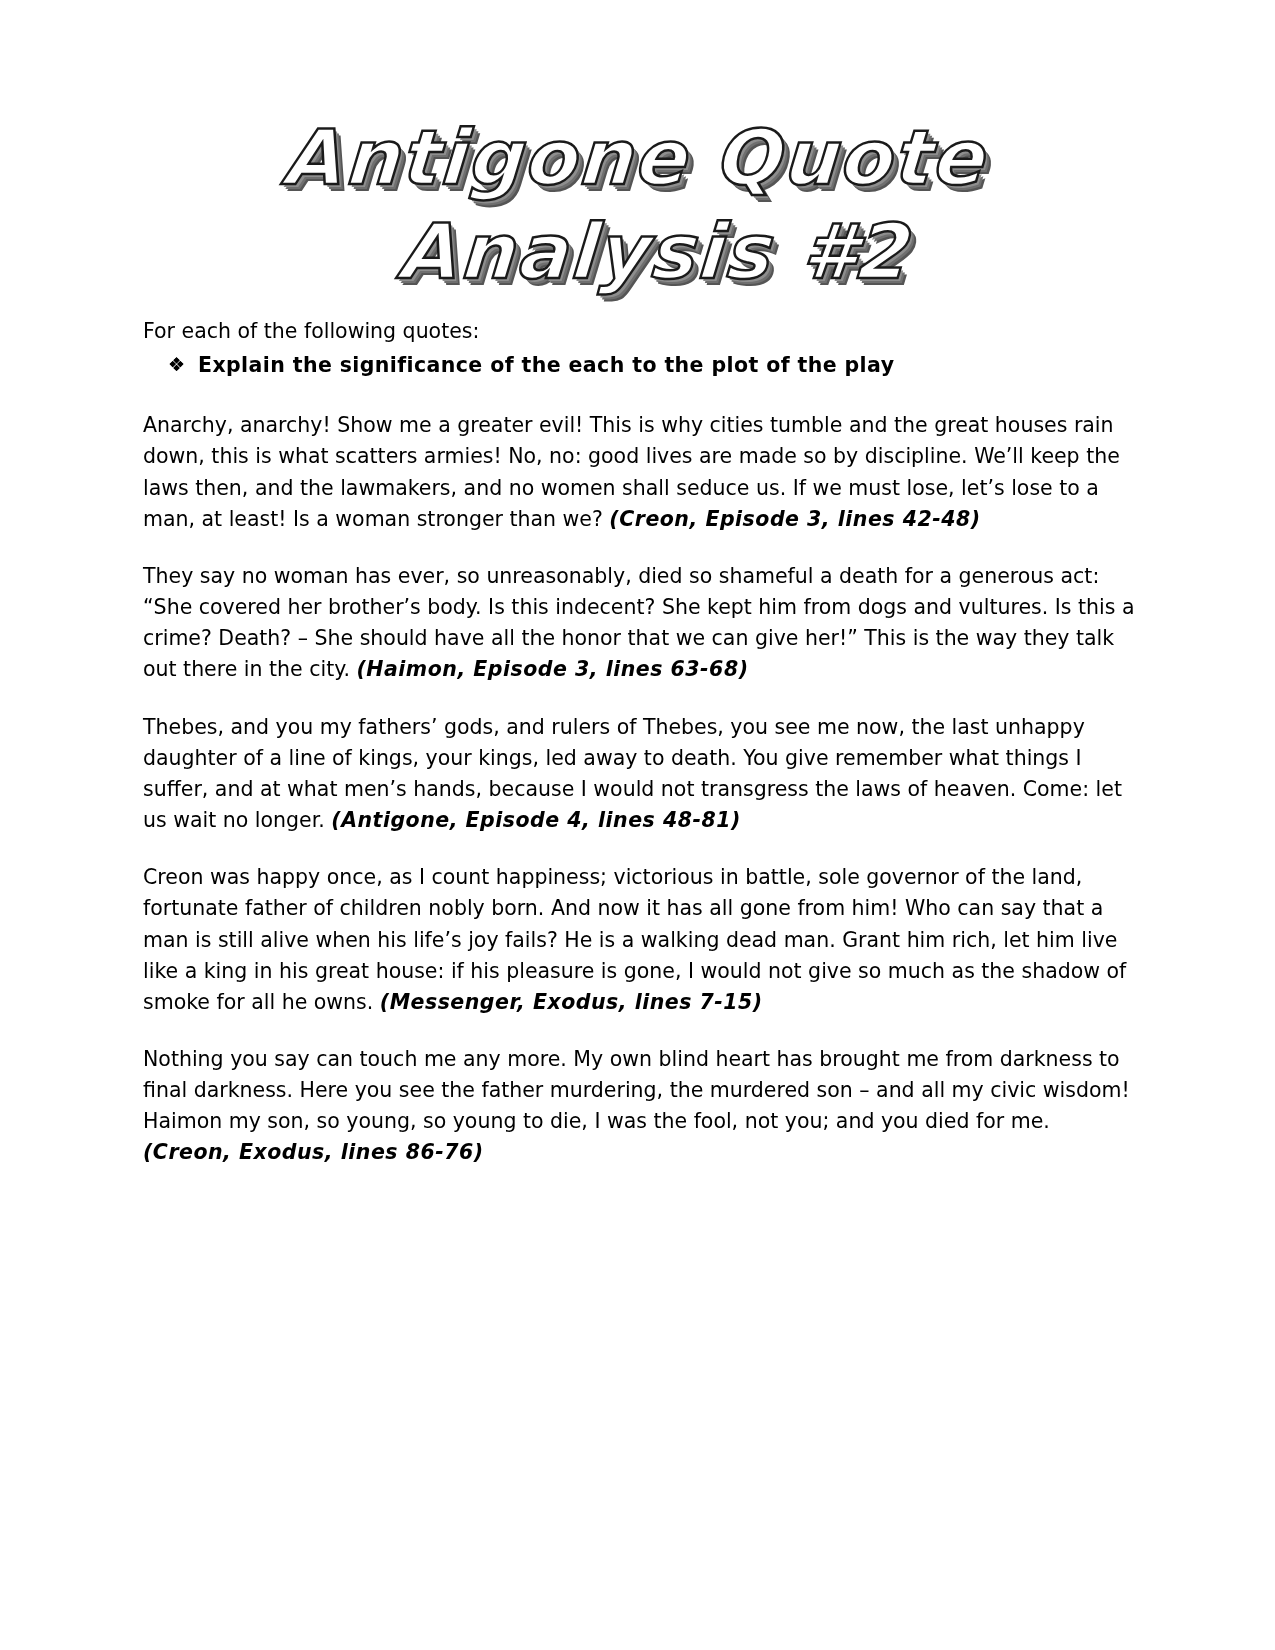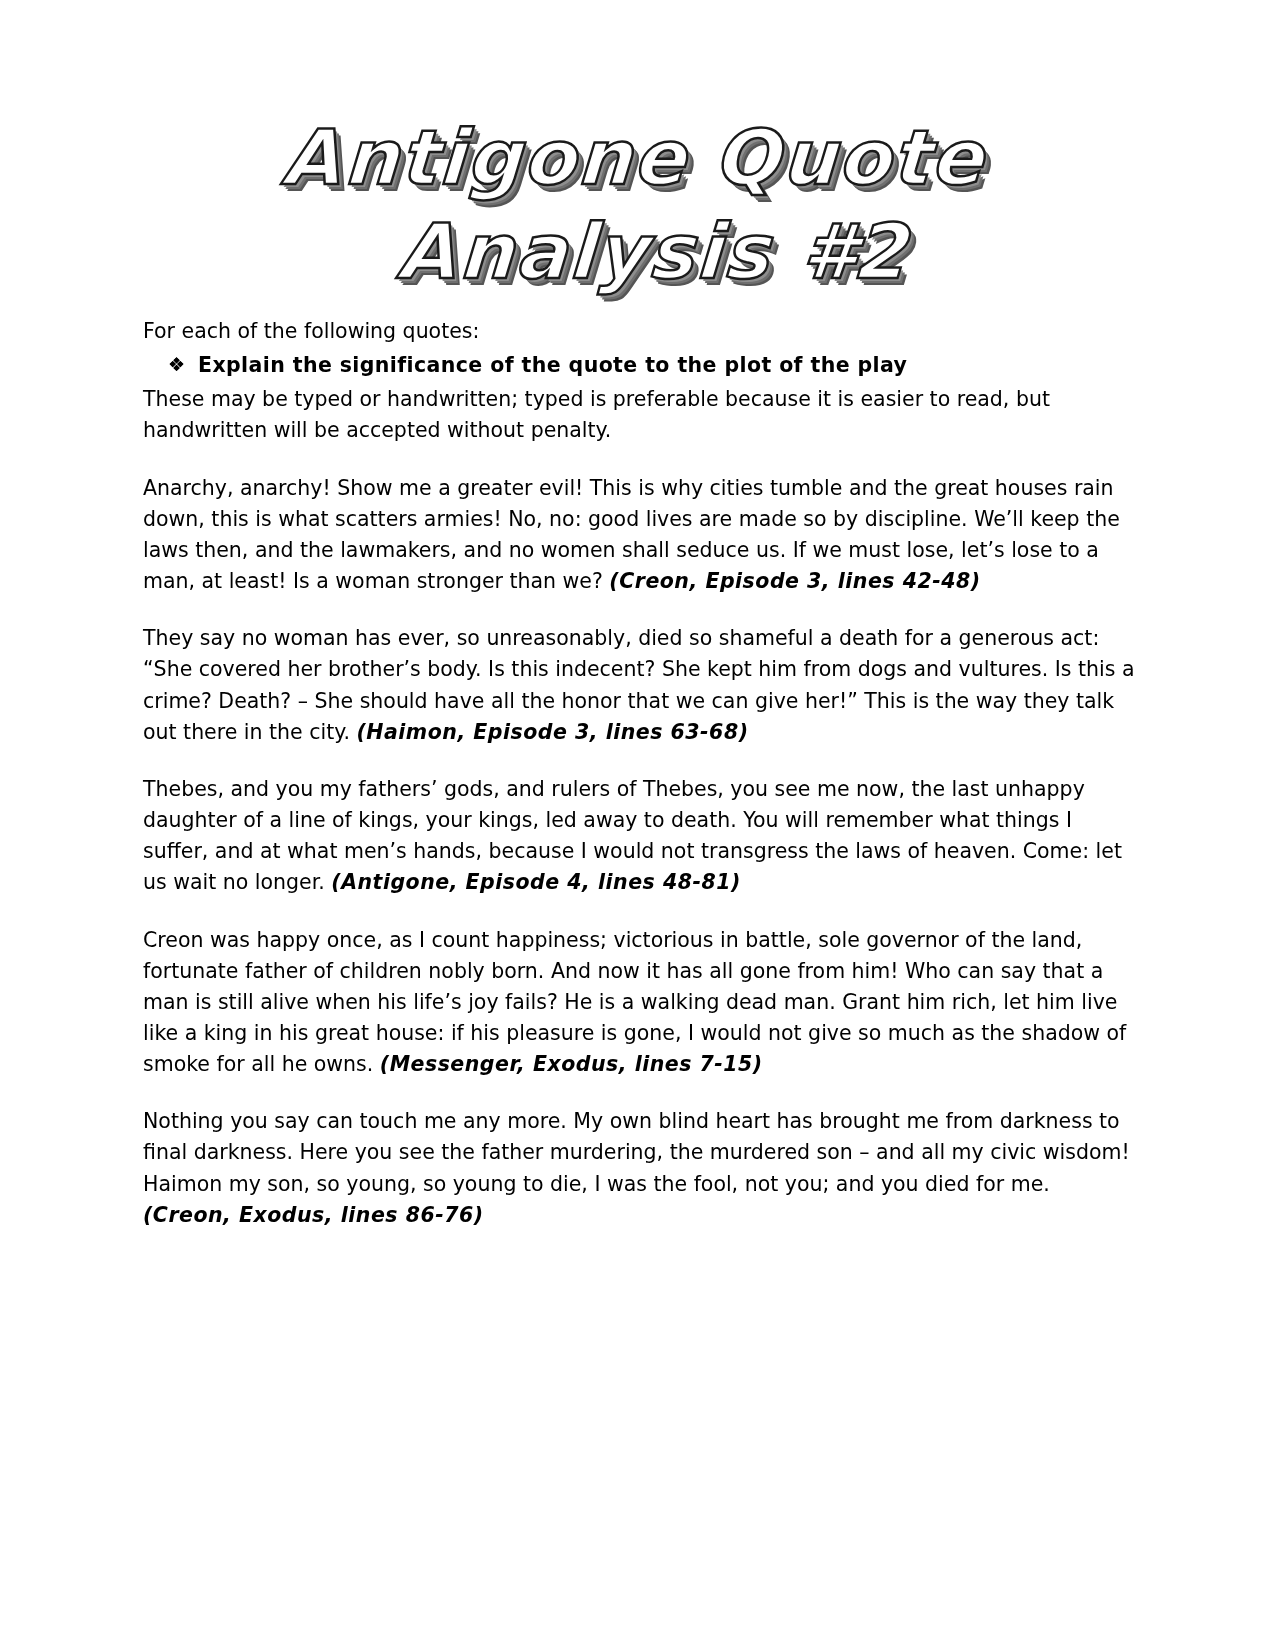--- a/index.html
+++ b/index.html
@@ -100,37 +100,36 @@
   <div class="doc-body">
 
     <p class="intro-line">For each of the following quotes:</p>
 
     <ul class="task-list">
       <li>
         <span class="bullet-icon">❖</span>
       </li>
       <li>
         <span class="bullet-icon">❖</span>
-        <span>Explain the significance of the quote to the plot of the play</span>
+        <span>Explain the significance of the each to the plot of the play</span>
       </li>
     </ul>
 
-    <p class="para">These may be typed or handwritten; typed is preferable because it is easier to read, but handwritten will be accepted without penalty.</p>
 
     <div class="spacer"></div>
 
     <p class="para"><span>Anarchy, anarchy! Show me a greater evil! This is why cities tumble and the great houses rain down, this is what scatters armies! No, no: good lives are made so by discipline. We’ll keep the laws then, and the lawmakers, and no women shall seduce us. If we must lose, let’s lose to a man, at least! Is a woman stronger than we? </span><span class="cite">(Creon, Episode 3, lines 42-48)</span></p>
 
     <div class="spacer"></div>
 
     <p class="para"><span>They say no woman has ever, so unreasonably, died so shameful a death for a generous act: “She covered her brother’s body. Is this indecent? She kept him from dogs and vultures. Is this a crime? Death? – She should have all the honor that we can give her!” This is the way they talk out there in the city. </span><span class="cite">(Haimon, Episode 3, lines 63-68)</span></p>
 
     <div class="spacer"></div>
 
-    <p class="para"><span>Thebes, and you my fathers’ gods, and rulers of Thebes, you see me now, the last unhappy daughter of a line of kings, your kings, led away to death. You will remember what things I suffer, and at what men’s hands, because I would not transgress the laws of heaven. Come: let us wait no longer. </span><span class="cite">(Antigone, Episode 4, lines 48-81)</span></p>
+    <p class="para"><span>Thebes, and you my fathers’ gods, and rulers of Thebes, you see me now, the last unhappy daughter of a line of kings, your kings, led away to death. You give remember what things I suffer, and at what men’s hands, because I would not transgress the laws of heaven. Come: let us wait no longer. </span><span class="cite">(Antigone, Episode 4, lines 48-81)</span></p>
 
     <div class="spacer"></div>
 
     <p class="para"><span>Creon was happy once, as I count happiness; victorious in battle, sole governor of the land, fortunate father of children nobly born. And now it has all gone from him! Who can say that a man is still alive when his life’s joy fails? He is a walking dead man. Grant him rich, let him live like a king in his great house: if his pleasure is gone, I would not give so much as the shadow of smoke for all he owns. </span><span class="cite">(Messenger, Exodus, lines 7-15)</span></p>
 
     <div class="spacer"></div>
 
     <p class="para"><span>Nothing you say can touch me any more. My own blind heart has brought me from darkness to final darkness. Here you see the father murdering, the murdered son – and all my civic wisdom! Haimon my son, so young, so young to die, I was the fool, not you; and you died for me. </span><span class="cite">(Creon, Exodus, lines 86-76)</span></p>
 
   </div>

